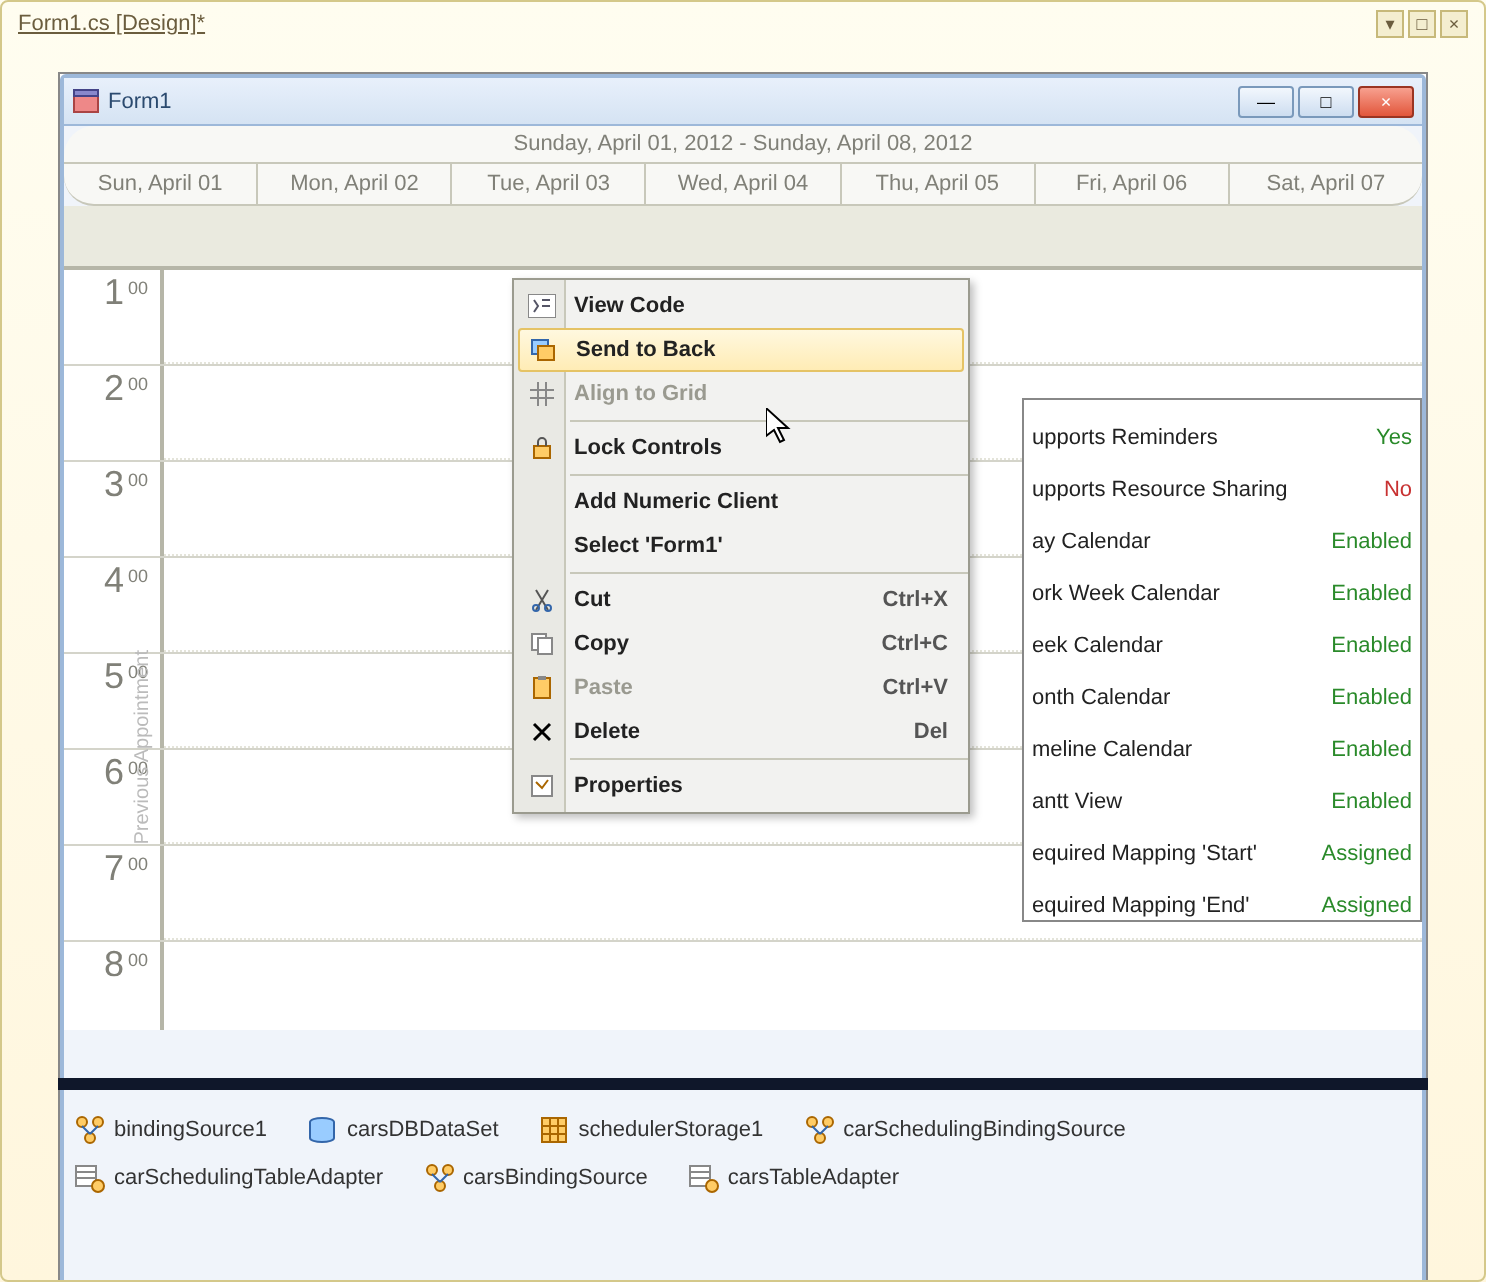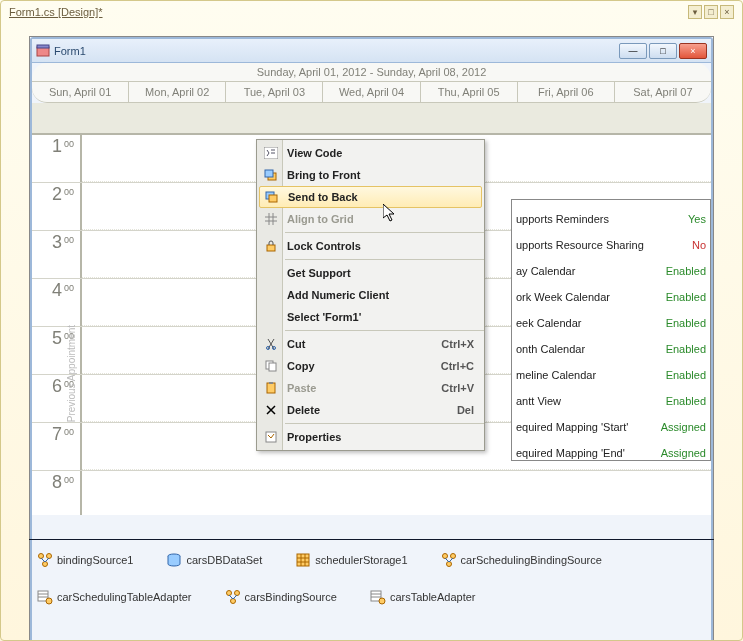--- a/index.html
+++ b/index.html
@@ -40,21 +40,21 @@
 .ctx-icon { width: 20px; height: 16px; display: inline-flex; align-items: center; justify-content: center; }
 .ctx-label { margin-left: 6px; flex: 1; color: #222; }
 .ctx-item.disabled .ctx-label { color: #9a9a90; }
 .ctx-short { color: #555; padding-right: 10px; }
 .smart-panel { position: absolute; right: 0; top: 160px; width: 200px; background: #fff; border: 1px solid #888; z-index: 50; font-size: 11px; }
 .sp-row { display: flex; padding: 1px 4px; cursor: default; margin-top: 12px; }
 .sp-key { flex: 1; color: #222; }
 .sp-val { color: #6b5d3e; }
 .sp-val.green { color: #2a8a2a; }
 .sp-val.red { color: #c83232; }
-.component-tray { position: absolute; left: 28px; right: 28px; top: 538px; height: 80px; border-top: 1px solid #0f172a; padding: 8px 4px; display: flex; flex-wrap: wrap; align-content: flex-start; gap: 13px; }
+.component-tray { position: absolute; left: 28px; right: 28px; top: 538px; height: 80px; border-top: 6px solid #0f172a; padding: 8px 4px; display: flex; flex-wrap: wrap; align-content: flex-start; gap: 0; }
 .comp { display: inline-flex; align-items: center; margin: 4px 16px 4px 4px; color: #333; }
 .comp-icon { width: 16px; height: 16px; margin-right: 4px; display: inline-flex; }
 .cursor { position: absolute; left: 382px; top: 203px; z-index: 200; pointer-events: none; }
 </style>
 </head>
 <body>
 
 <div class="titlebar">
   <span class="titlebar-text">Form1.cs [Design]*</span>
   <div class="titlebar-ctrls">
@@ -205,29 +205,20 @@
   <div class="ctx-list" id="ctxlist">
       <div class="ctx-item">
         <span class="ctx-icon">
           <svg width="14" height="12">
             <rect x="0" y="0" width="14" height="12" fill="#fff" stroke="#888"></rect>
             <path d="M3 3 L5 6 L3 9 M7 3 L11 3 M7 6 L11 6" stroke="#556" fill="none"></path>
           </svg>
         </span>
         <span class="ctx-label">View Code</span>
       </div>
-      <div class="ctx-item">
-        <span class="ctx-icon">
-          <svg width="14" height="12">
-            <rect x="4" y="4" width="8" height="7" fill="#fc6" stroke="#a60"></rect>
-            <rect x="1" y="1" width="8" height="7" fill="#9cf" stroke="#36a"></rect>
-          </svg>
-        </span>
-        <span class="ctx-label">Bring to Front</span>
-      </div>
       <div class="ctx-item hover">
         <span class="ctx-icon">
           <svg width="14" height="12">
             <rect x="1" y="1" width="8" height="7" fill="#9cf" stroke="#36a"></rect>
             <rect x="4" y="4" width="8" height="7" fill="#fc6" stroke="#a60"></rect>
           </svg>
         </span>
         <span class="ctx-label">Send to Back</span>
       </div>
       <div class="ctx-item disabled">
@@ -242,24 +233,20 @@
       <div class="ctx-item">
         <span class="ctx-icon">
           <svg width="12" height="12">
             <rect x="2" y="5" width="8" height="6" fill="#fc6" stroke="#a60"></rect>
             <path d="M4 5 V3 A2 2 0 0 1 8 3 V5" fill="none" stroke="#555"></path>
           </svg>
         </span>
         <span class="ctx-label">Lock Controls</span>
       </div>
       <div class="ctx-item sep"></div>
-      <div class="ctx-item">
-        <span class="ctx-icon"></span>
-        <span class="ctx-label">Get Support</span>
-      </div>
       <div class="ctx-item">
         <span class="ctx-icon"></span>
         <span class="ctx-label">Add Numeric Client</span>
       </div>
       <div class="ctx-item">
         <span class="ctx-icon"></span>
         <span class="ctx-label">Select 'Form1'</span>
       </div>
       <div class="ctx-item sep"></div>
       <div class="ctx-item">

